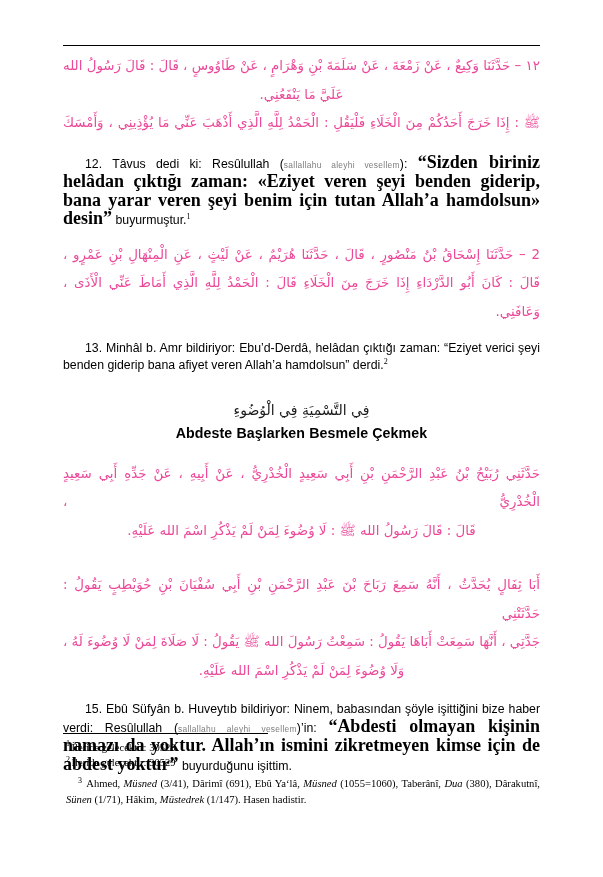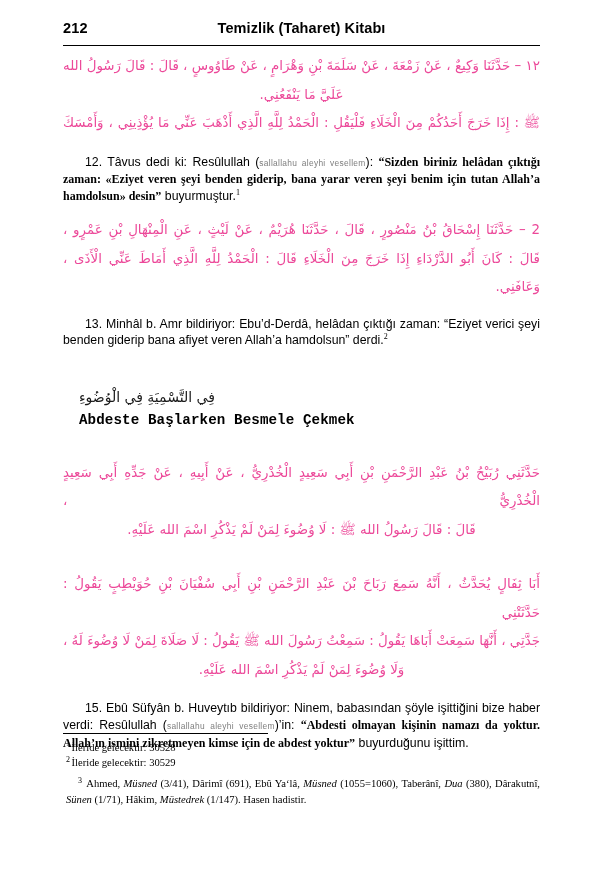--- a/index.html
+++ b/index.html
@@ -98,49 +98,49 @@
     font-family: "Liberation Sans", sans-serif;
     font-size: 12.3px;
     line-height: 16.6px;
     text-align: justify;
     text-indent: 22px;
     color: #000;
   }
   .trans .q {
     font-family: "Liberation Serif", serif;
     font-weight: bold;
-    font-size: 12px;
+    font-size: 18px;
   }
   .saw-paren {
     font-family: "Liberation Sans", sans-serif;
     font-size: 8.4px;
     color: #7d7d7d;
     letter-spacing: 0.3px;
   }
   sup.fn {
     font-size: 8px;
     vertical-align: super;
     line-height: 0;
     font-family: "Liberation Serif", serif;
   }
 
   
   .section-head {
-    text-align: left;
-    margin: 16px;
+    text-align: center;
+    margin: 4px;
   }
   .section-head .ar-head {
     font-family: "DejaVu Sans", "Liberation Serif", serif;
     font-size: 14px;
     line-height: 24px;
     direction: rtl;
     color: #1a1a1a;
   }
   .section-head .tr-head {
-    font-family: Liberation Mono, monospace;
+    font-family: Liberation Sans, sans-serif;
     font-weight: bold;
     font-size: 14.2px;
     line-height: 22px;
     letter-spacing: 0.1px;
   }
 
   
   .fn-rule {
     position: absolute;
     left: 63px;
@@ -180,24 +180,20 @@
   .sp12 { height: 12px; }
   .sp14 { height: 14px; }
   .sp16 { height: 16px; }
   .sp20 { height: 20px; }
 </style>
 </head>
 <body>
 
 <div class="page">
 
-  <div class="running-head">
-    <span class="folio">212</span>
-    <span class="book-title">Temizlik (Taharet) Kitabı</span>
-  </div>
   <div class="head-rule"></div>
 
   <div class="content">
 
     <div class="arabic-block">
       <span class="ar-line justify">١٢ – حَدَّثَنَا وَكِيعٌ ، عَنْ زَمْعَةَ ، عَنْ سَلَمَةَ بْنِ وَهْرَامٍ ، عَنْ طَاوُوسٍ ، قَالَ : قَالَ رَسُولُ الله</span>
       <span class="ar-line last">عَلَيَّ مَا يَنْفَعُنِي.</span>
       <span class="ar-line justify">ﷺ : إِذَا خَرَجَ أَحَدُكُمْ مِنَ الْخَلَاءِ فَلْيَقُلِ : الْحَمْدُ لِلَّهِ الَّذِي أَذْهَبَ عَنِّي مَا يُؤْذِينِي ، وَأَمْسَكَ</span>
     </div>
     <div class="sp16"></div>

